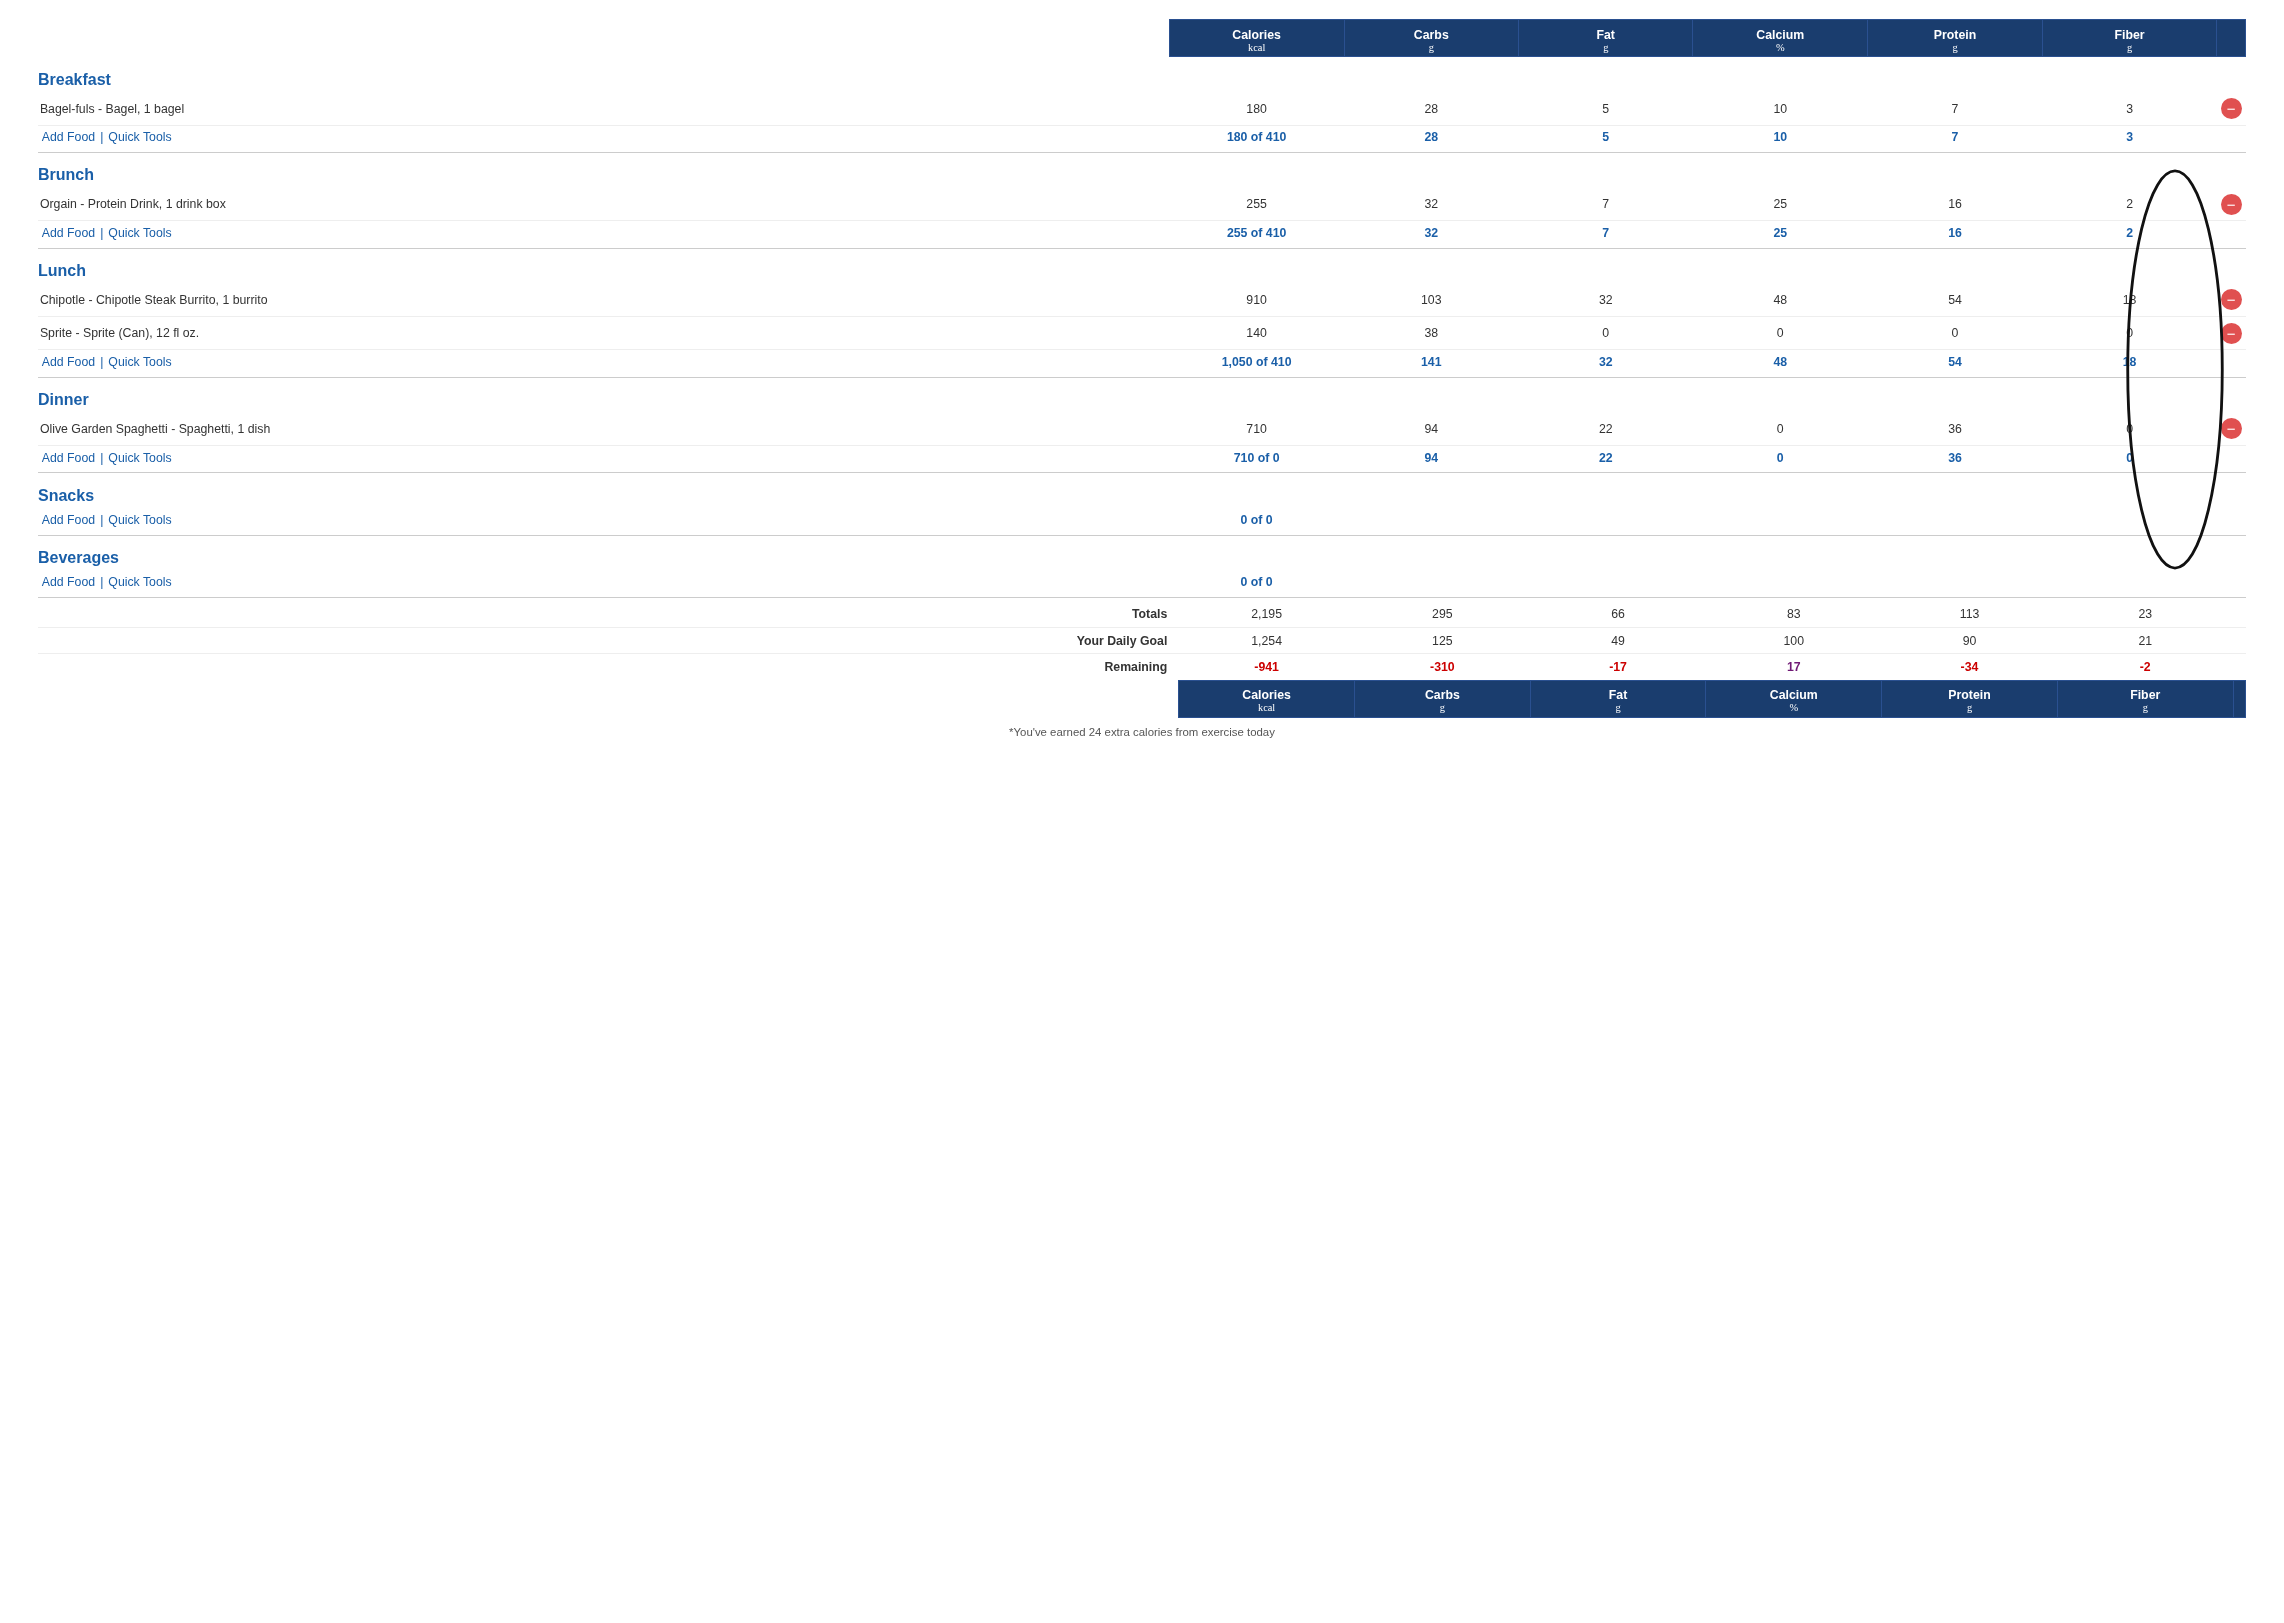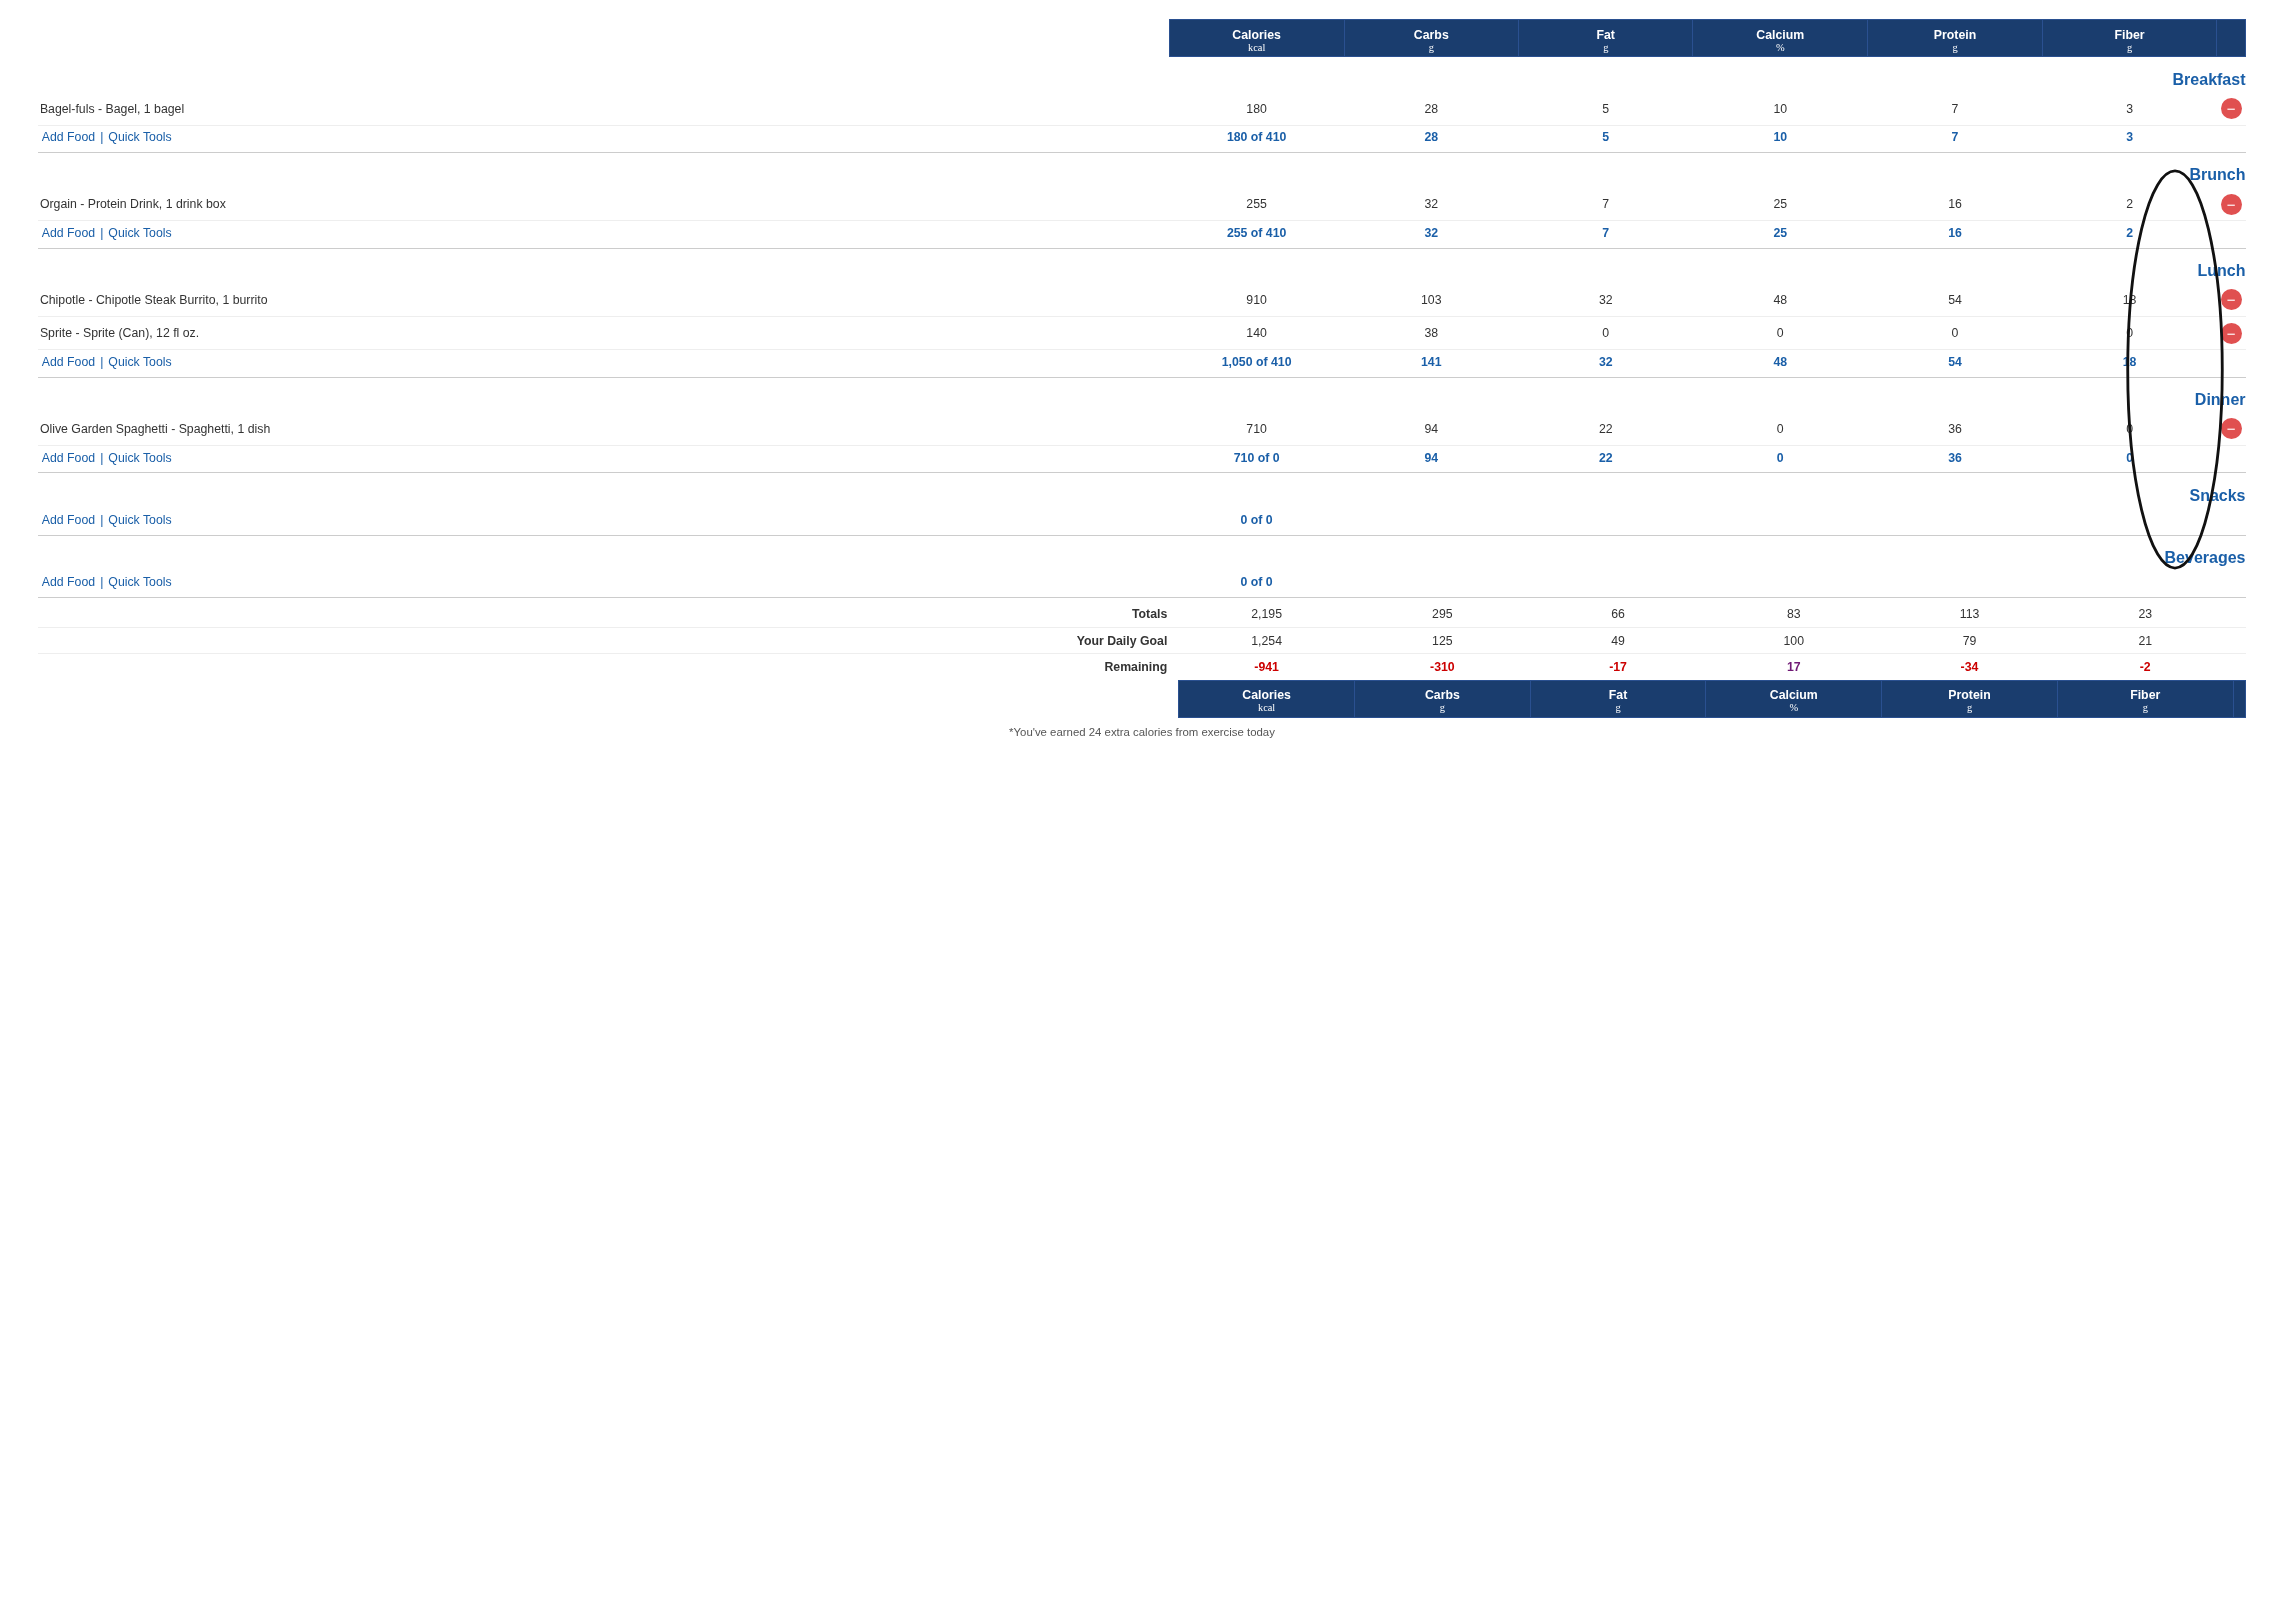--- a/index.html
+++ b/index.html
@@ -79,21 +79,20 @@
       font-weight: normal;
       font-family: Liberation Serif, serif;
     }
 
     
     .section-heading td {
       padding: 13.2px 0 3.8px 0;
       font-size: 16px;
       font-weight: bold;
       color: #1a5fa8;
-      text-align: right;
     }
 
     
     .food-row td {
       padding: 5.7px 3.8px;
       border-bottom: 0.9px solid #eee;
       text-align: center;
       color: #333;
       font-size: 12.3px;
     }
@@ -414,21 +413,21 @@
         <td class="num-col">113</td>
         <td class="num-col">23</td>
         <td class="action-col"></td>
       </tr>
       <tr class="totals-row">
         <td class="name-col label-col">Your Daily Goal</td>
         <td class="num-col">1,254</td>
         <td class="num-col">125</td>
         <td class="num-col">49</td>
         <td class="num-col">100</td>
-        <td class="num-col">79</td>
+        <td class="num-col">90</td>
         <td class="num-col">21</td>
         <td class="action-col"></td>
       </tr>
       <tr class="remaining-row">
         <td class="name-col label-col">Remaining</td>
         <td class="num-col red-val">-941</td>
         <td class="num-col red-val">-310</td>
         <td class="num-col red-val">-17</td>
         <td class="num-col green-val">17</td>
         <td class="num-col red-val">-34</td>

